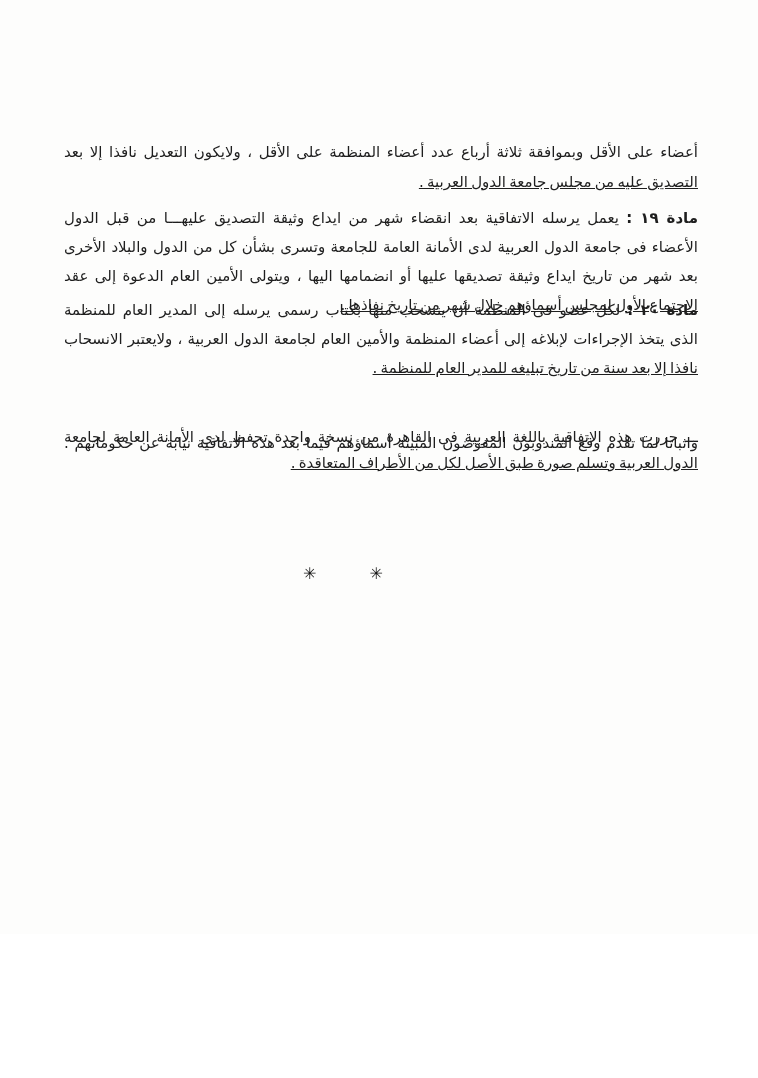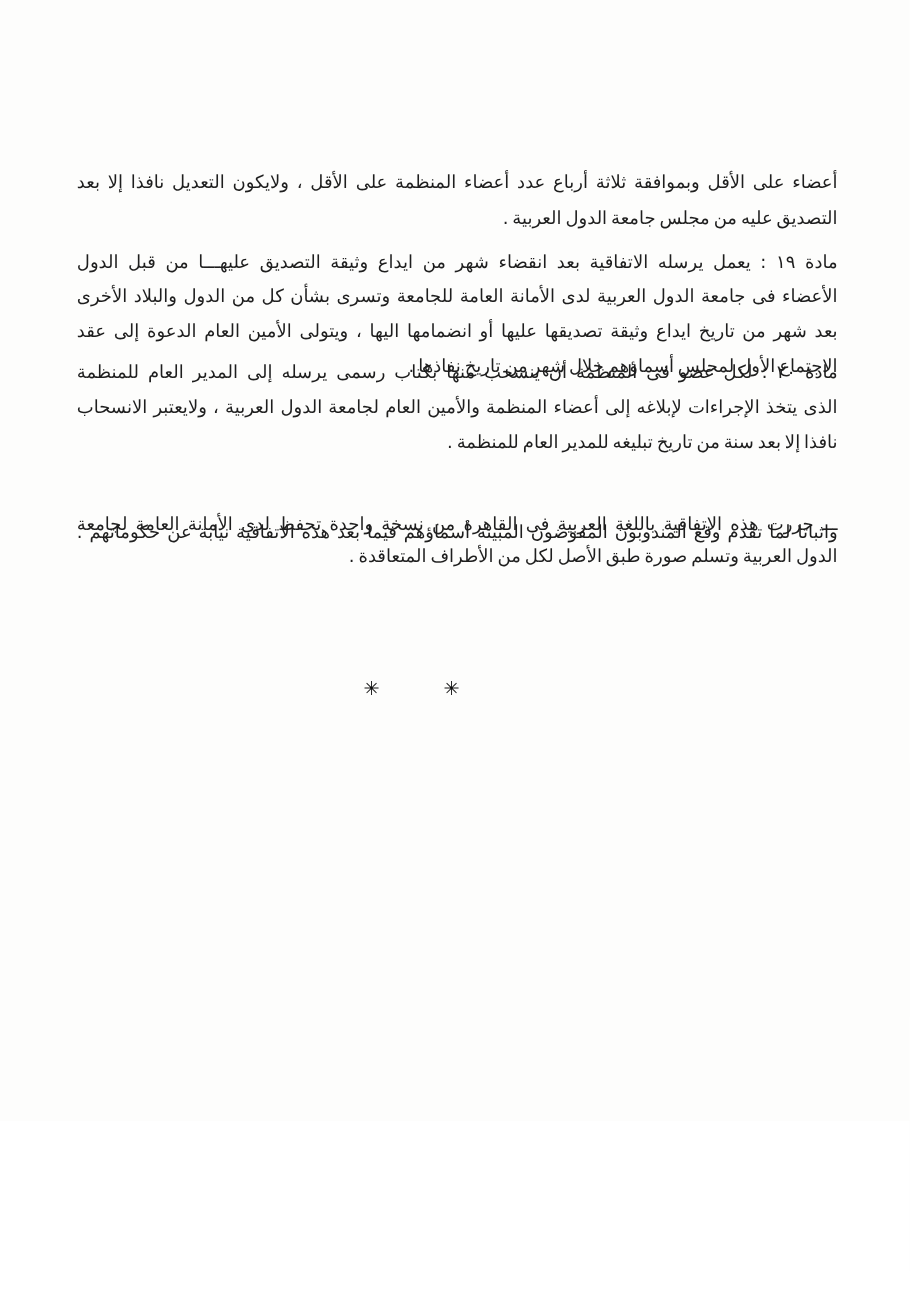--- a/index.html
+++ b/index.html
@@ -33,22 +33,23 @@
   .p4 { top: 395px; line-height: 26px; margin-top: 35px; }
   .p5 { top: 424px; line-height: 26px; }
   .line { word-spacing: -1.5px; }
   .fill {
     text-align: justify;
     text-align-last: justify;
   }
   .last {
     text-align: right;
     white-space: nowrap;
+    text-decoration: underline;
   }
-  .lead { font-weight: normal; }
+  .lead { font-weight: bold; }
   .stars {
     position: absolute;
     left: 303px;
     top: 564px;
     width: 80px;
     display: flex;
     justify-content: space-between;
     font-size: 16px;
     color: #111111;
   }

